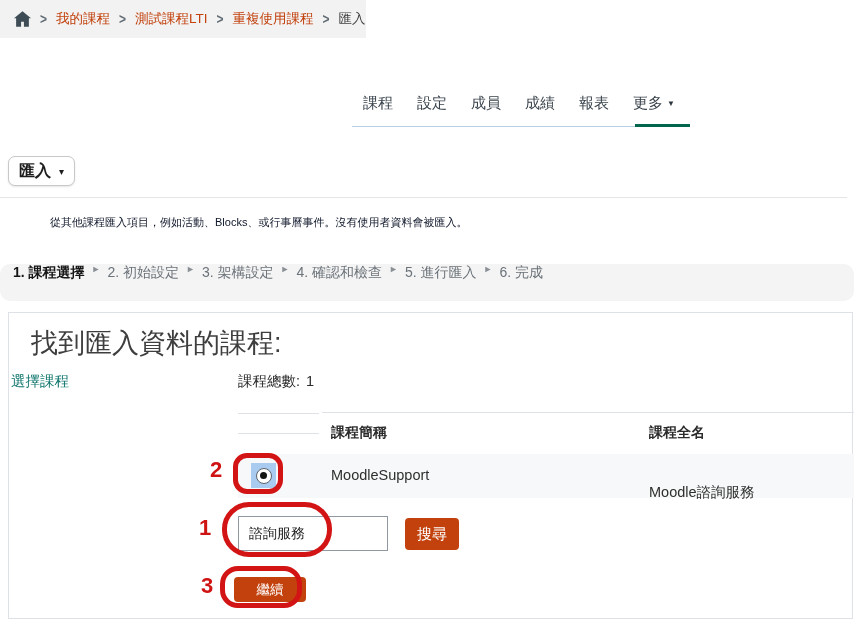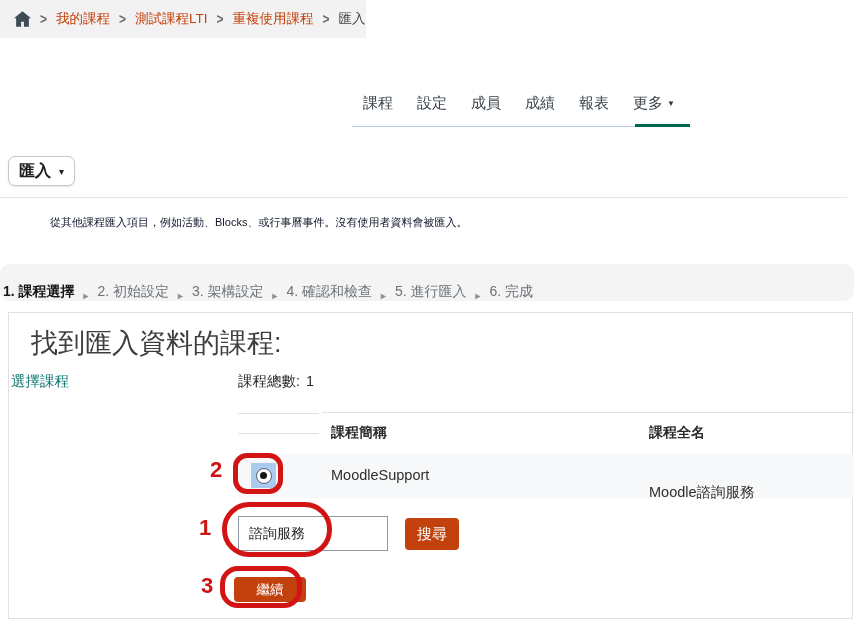--- a/index.html
+++ b/index.html
@@ -28,21 +28,21 @@
     padding:0 10px; background:#fff; border:1px solid #c8c8c8; border-radius:7px;
     box-shadow:0 1px 2px rgba(0,0,0,.10); font-size:16px; font-weight:bold; color:#1d1d1d; cursor:pointer; }
   .dd-caret { font-size:10px; color:#1d1d1d; }
 
   .divider { left:0; top:197px; width:847px; height:1px; background:#e4e5e9; }
 
   .desc { left:8px; top:215px; font-size:11px; color:#0f172a; white-space:nowrap;margin-left:42px; }
 
   
   .steps { left:0; top:264px; width:854px; height:37px; background:#f4f4f5; border-radius:10px;
-    display:flex; align-items:flex-end; padding-left:3px; font-size:14px; color:#6b7278; white-space:nowrap; }
+    display:flex; align-items:flex-start; padding-left:13px; font-size:14px; color:#6b7278; white-space:nowrap; }
   .step-cur { font-weight:bold; color:#161616; }
   .step-sep { font-size:9px; color:#8a9096; margin:0 7px; }
 
   
   .panel { left:8px; top:312px; width:845px; height:307px; border:1px solid #dee2e6; background:#fff; }
   .panel-h1 { left:22px; top:12px; font-size:27px; font-weight:400; color:#3e3e3e; }
   .sel-label { left:2px; top:59px; font-size:14.5px; color:#0f766e; }
   .total { left:229px; top:59px; font-size:14.5px; color:#2b2b2b; }
   .total b { font-weight:400; margin-left:6px; }
 

